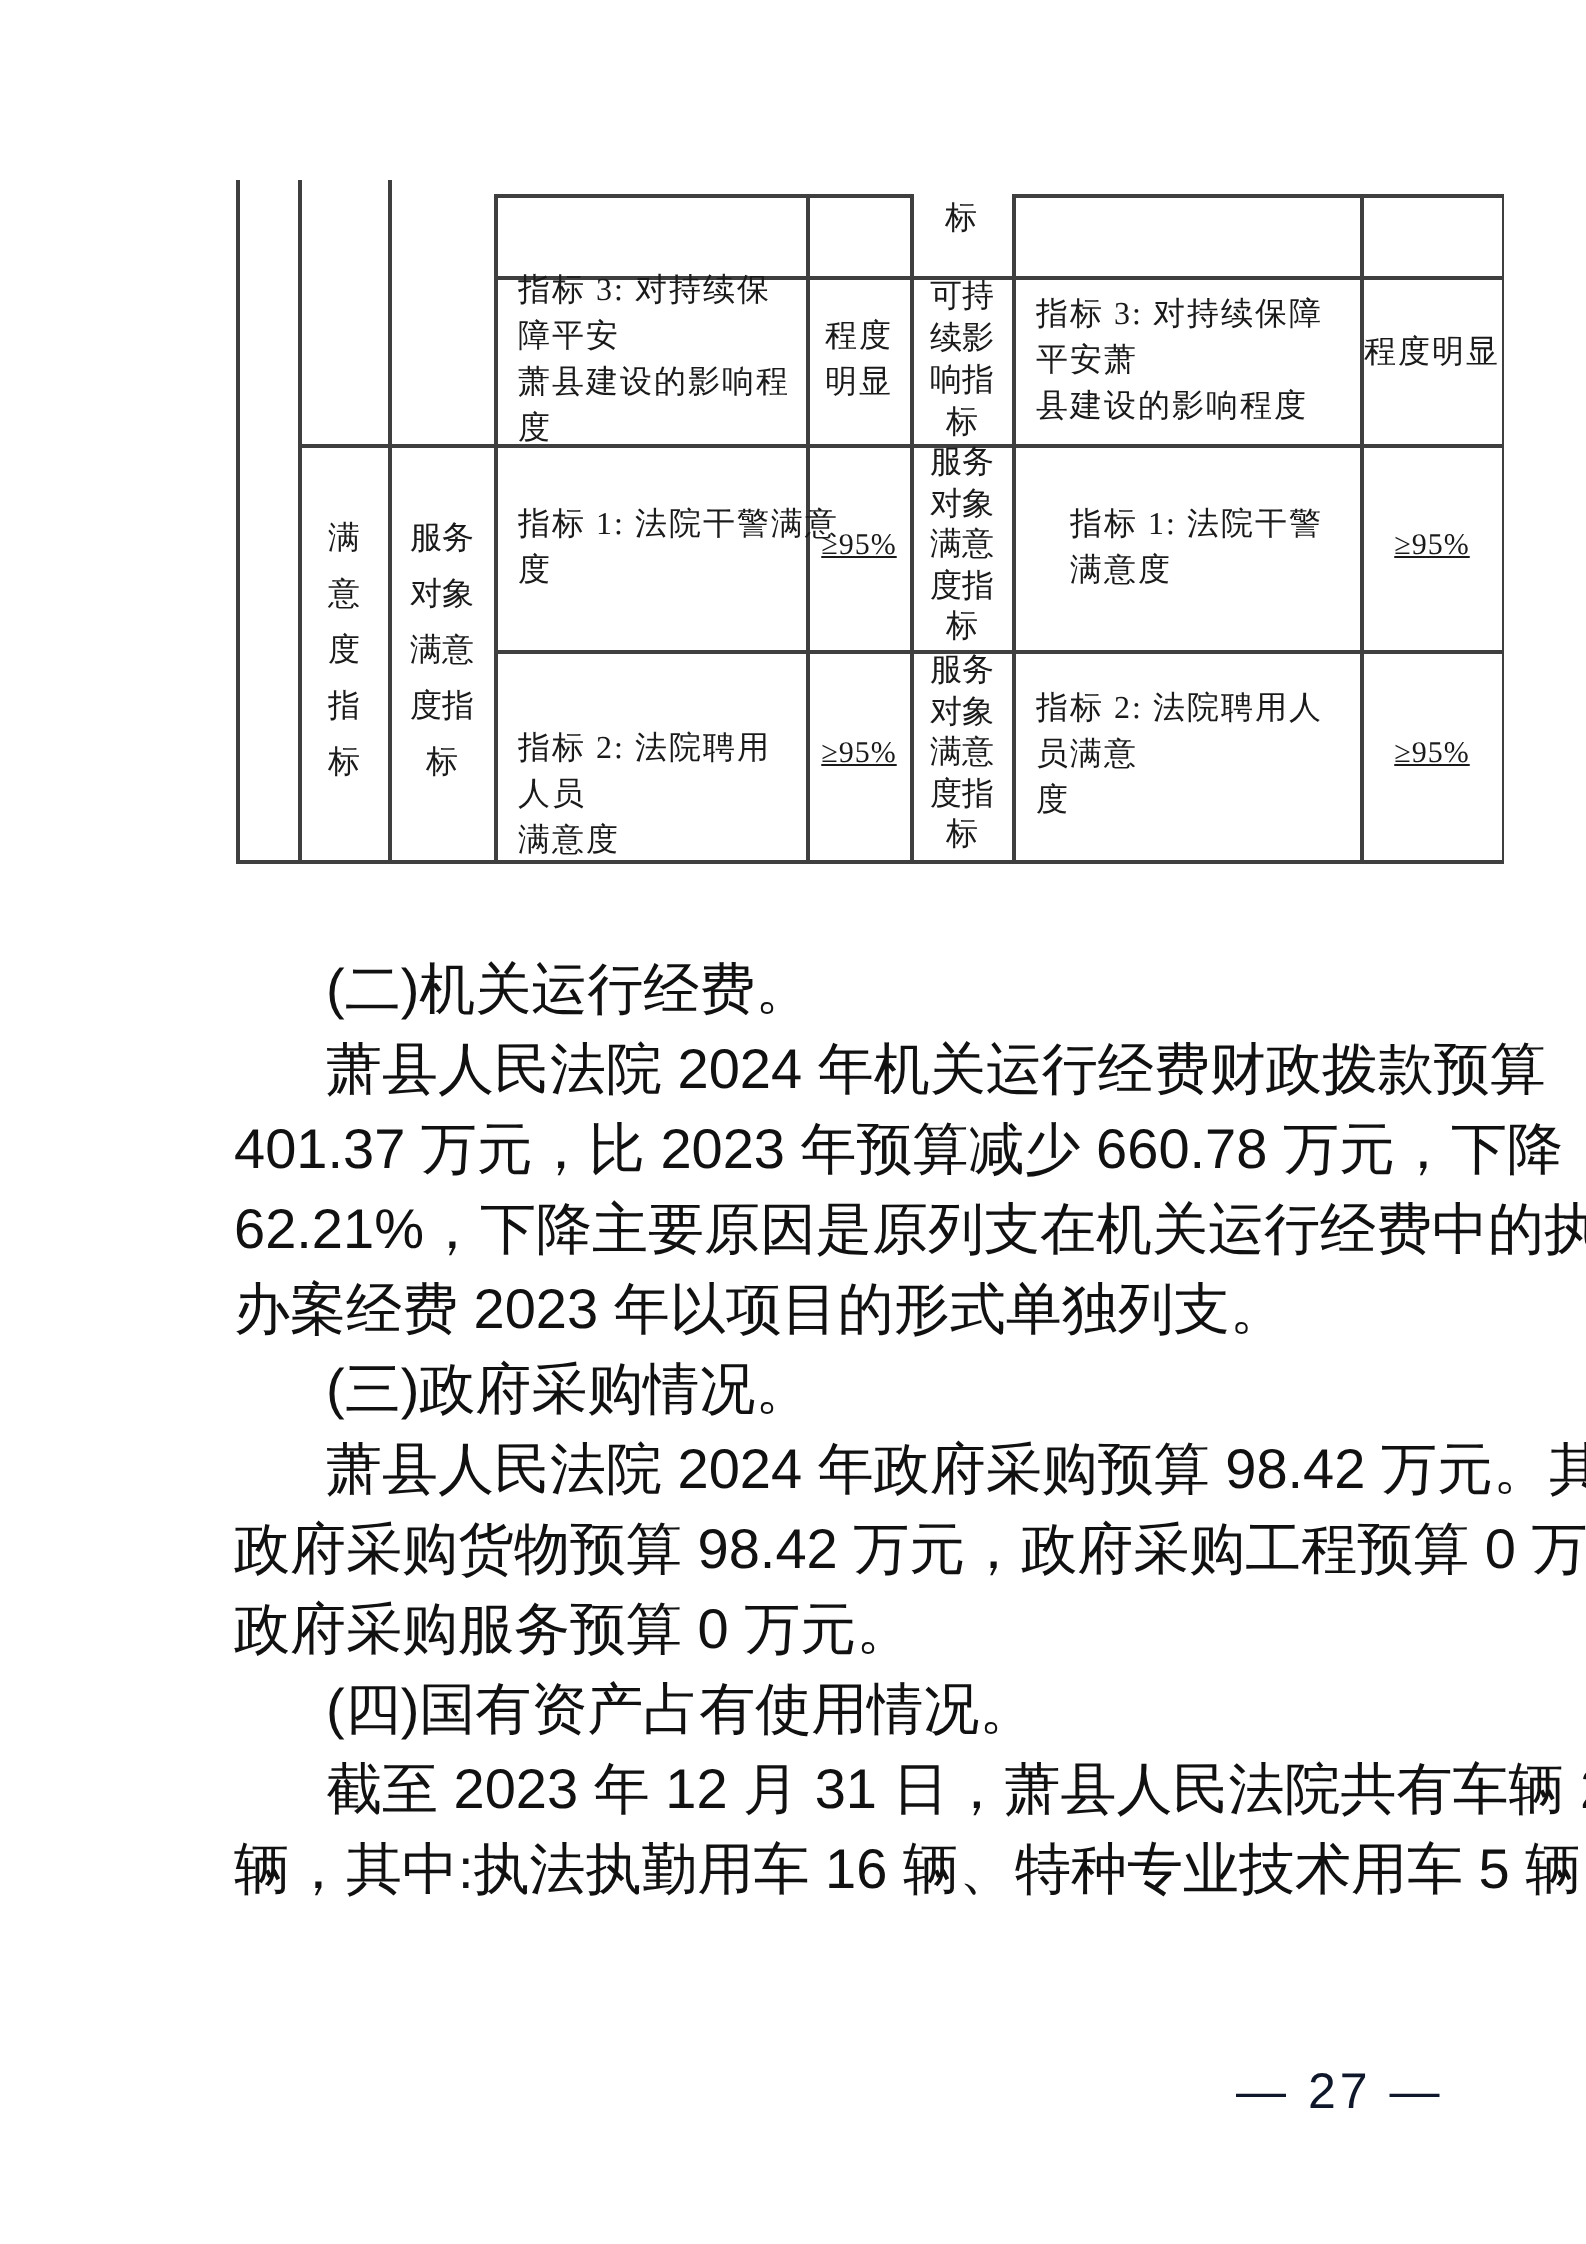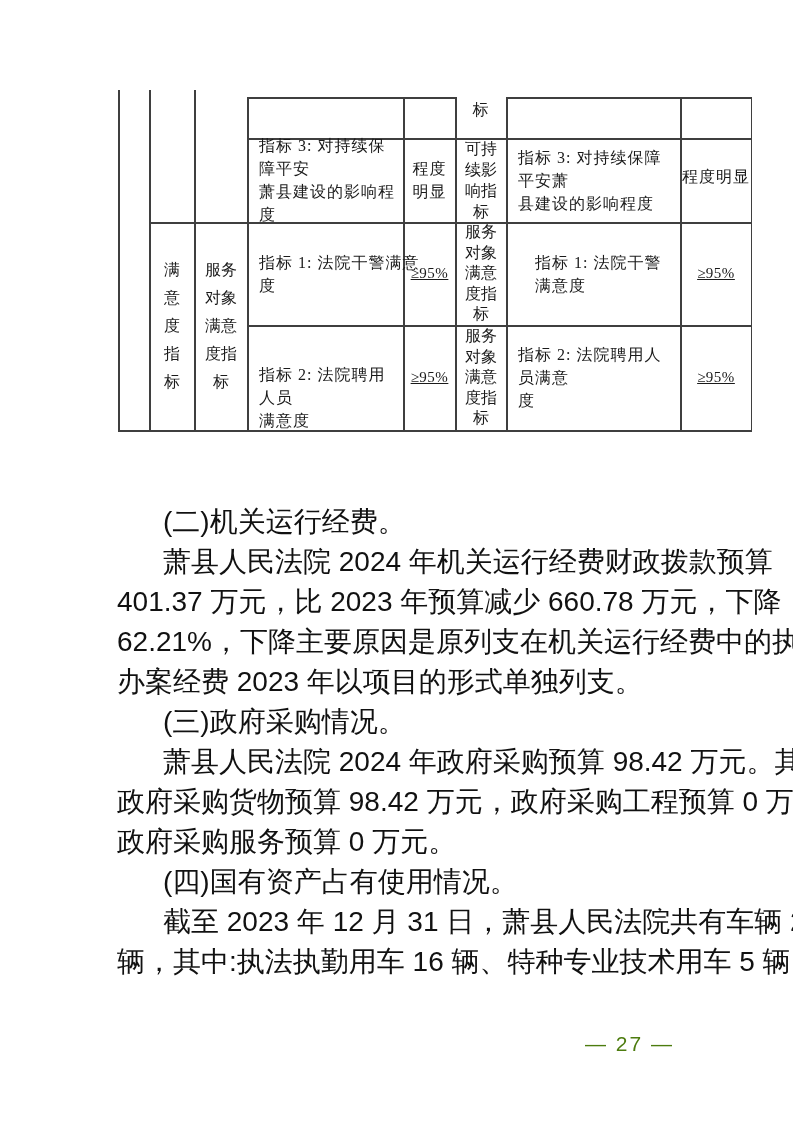--- a/index.html
+++ b/index.html
@@ -41,38 +41,37 @@
   .cell.vtext { line-height: 21px; letter-spacing: 0; }
   .cell.gtext { line-height: 28px; letter-spacing: 0; }
   .cell.val { font-size: 15px; letter-spacing: 0.5px; text-decoration: underline; }
   .cell.tail { align-items: flex-start; padding-top: 1px; }
   
   .bodytext {
     position: absolute;
     left: 117px;
     top: 475px;
     width: 640px;
-    margin-top: 27px;
   }
   .bline {
     height: 40px;
     line-height: 40px;
     font-size: 28px;
     white-space: nowrap;
     color: #111111;
   }
   .bline.indent { padding-left: 46px; }
   
   .pagenum {
     position: absolute;
-    left: 585px;
+    left: 618px;
     top: 1032px;
-    font-size: 21px;
+    font-size: 25px;
     letter-spacing: 2px;
-    color: #4d7c0f;
+    color: #0f172a;
   }
 </style>
 </head>
 <body>
 
 <div class="sheet">
 
   <div>
 
     <div class="vl" style="left:118px; top:90px; height:341px;"></div>

